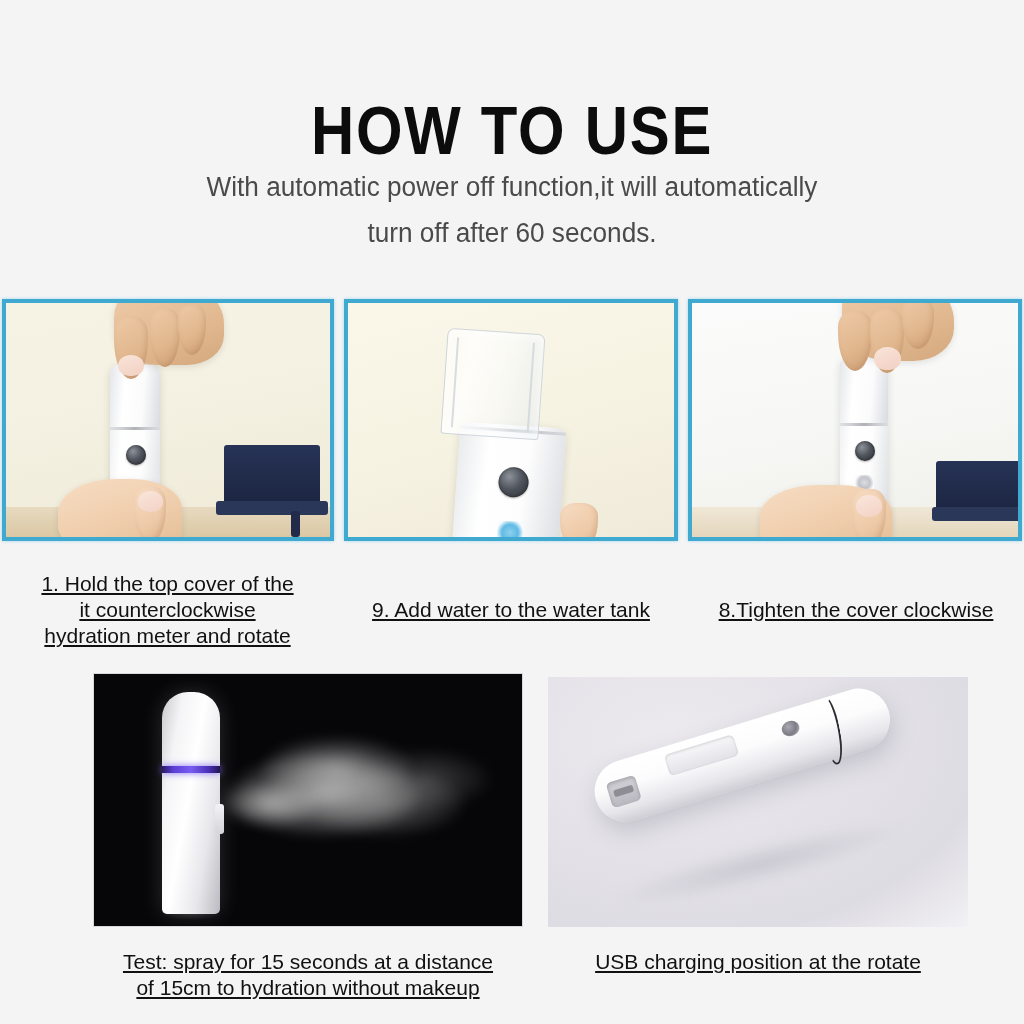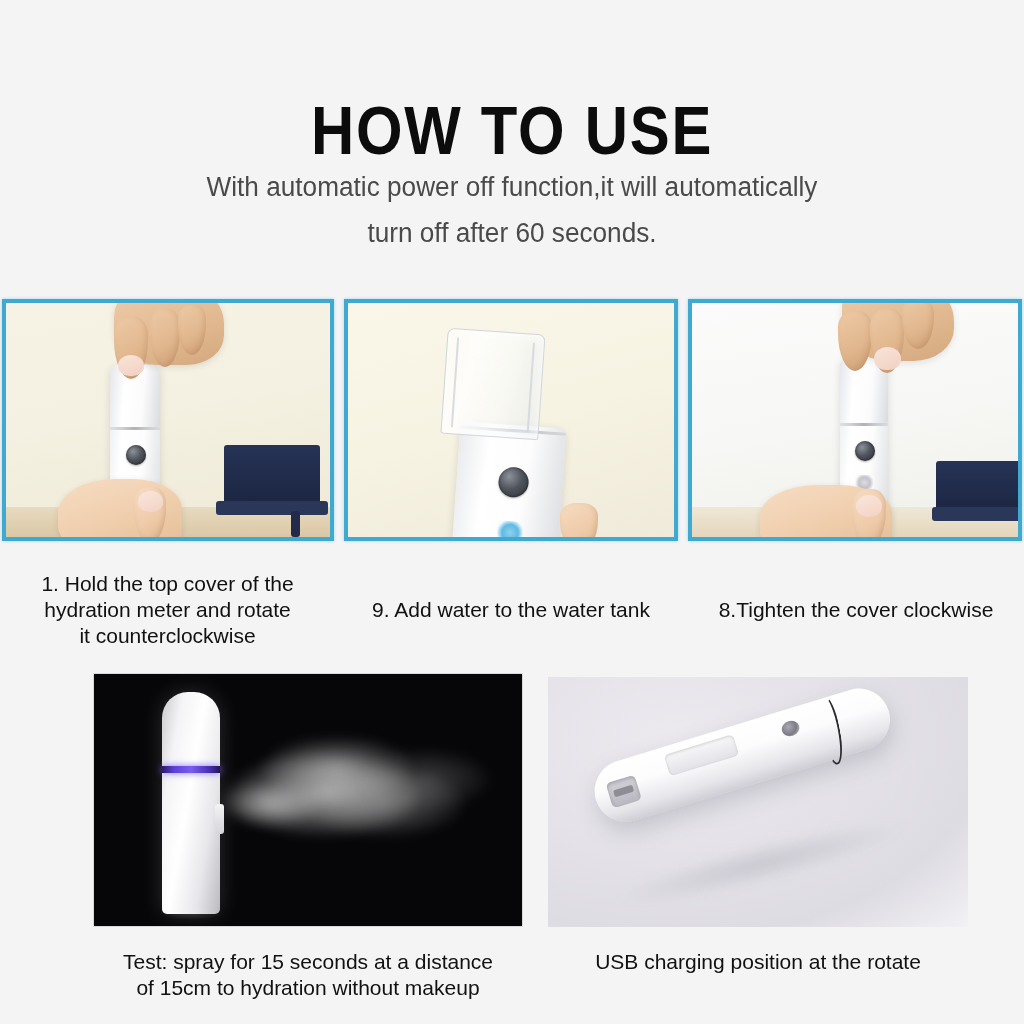--- a/index.html
+++ b/index.html
@@ -209,20 +209,21 @@
     top: 571px;
     width: 1024px;
     height: 90px;
   }
   .caption {
     position: absolute;
     font-size: 21px;
     line-height: 26px;
     color: #111111;
     text-align: center;
+    text-decoration: underline;
   }
   .cap1 { left: 10px;  top: 0px;   width: 315px; }
   .cap2 { left: 344px; top: 26px;  width: 334px; }
   .cap3 { left: 690px; top: 26px;  width: 332px; }
 
   
   .panel-row-bottom {
     position: absolute;
     left: 0;
     top: 674px;
@@ -434,22 +435,22 @@
       <div class="hand pale" style="left:68px; top:182px; width:132px; height:70px; border-radius:44% 40% 28% 34%;"></div>
       <div class="finger pale" style="left:160px; top:186px; width:34px; height:58px;"></div>
       <div class="nail" style="left:164px; top:192px; width:26px; height:22px;"></div>
     </div>
   </div>
 </div>
 
 <div class="captions-top">
   <div class="caption cap1">
     <div>1. Hold the top cover of the</div>
+    <div>it counterclockwise</div>
     <div>hydration meter and rotate</div>
-    <div>it counterclockwise</div>
   </div>
   <div class="caption cap2">
     <div>9. Add water to the water tank</div>
   </div>
   <div class="caption cap3">
     <div>8.Tighten the cover clockwise</div>
   </div>
 </div>
 
 <div class="panel-row-bottom">

